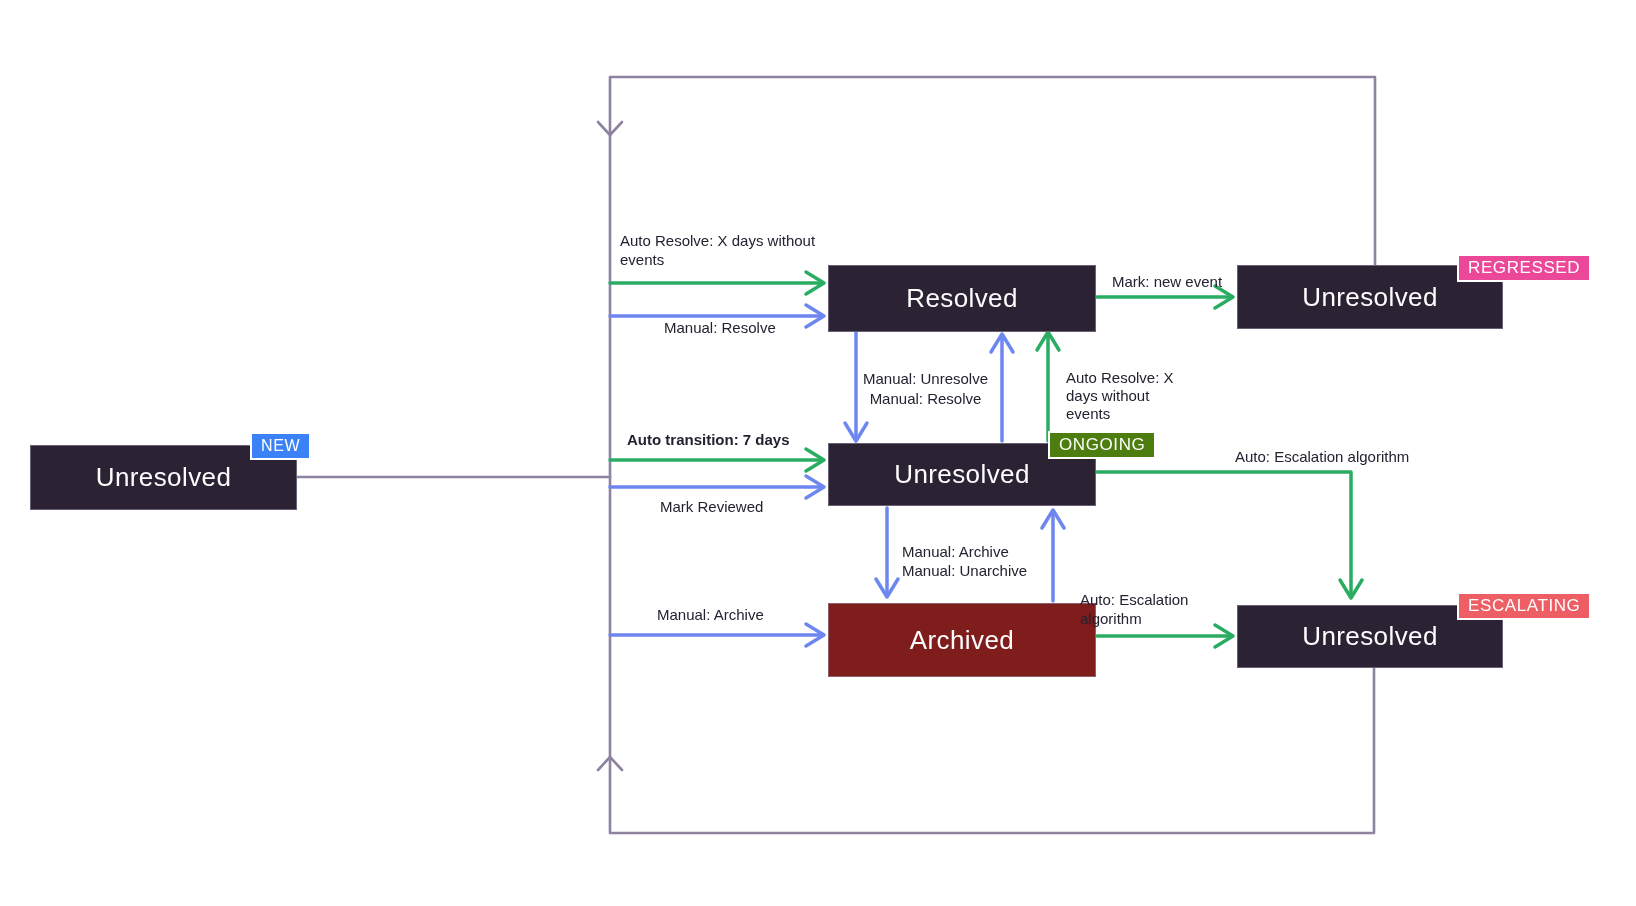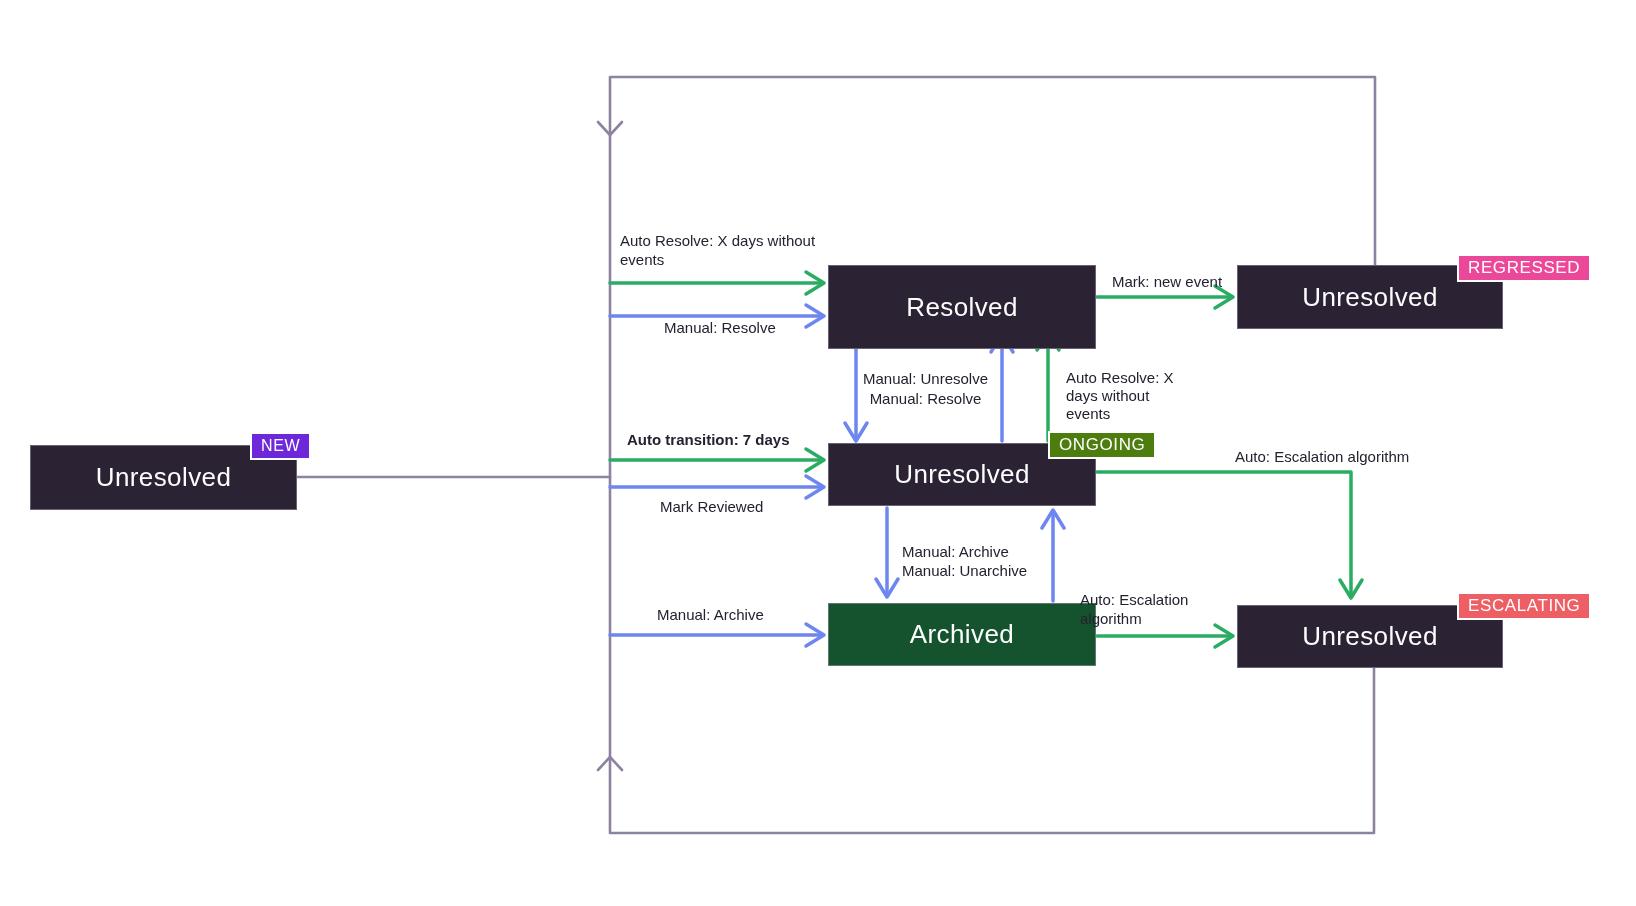--- a/index.html
+++ b/index.html
@@ -86,37 +86,37 @@
     </g>
     <g class="arrow" stroke="#6e87f0">
       <path d="M610 635 H820"></path>
         <path d="M806 624 L824 635 L806 646"></path>
     </g>
   </svg>
 
   <div class="node" style="left: 30px; top: 445px; width: 267px; height: 65px; background-color: rgb(43, 34, 51);">
     <span>Unresolved</span>
   </div>
-  <div class="node" style="left: 828px; top: 265px; width: 268px; height: 84px; background-color: rgb(43, 34, 51);">
+  <div class="node" style="left: 828px; top: 265px; width: 268px; height: 67px; background-color: rgb(43, 34, 51);">
     <span>Resolved</span>
   </div>
   <div class="node" style="left: 1237px; top: 265px; width: 266px; height: 64px; background-color: rgb(43, 34, 51);">
     <span>Unresolved</span>
   </div>
   <div class="node" style="left: 828px; top: 443px; width: 268px; height: 63px; background-color: rgb(43, 34, 51);">
     <span>Unresolved</span>
   </div>
-  <div class="node" style="left: 828px; top: 603px; width: 268px; height: 63px; background-color: #14532d;">
+  <div class="node" style="left: 828px; top: 603px; width: 268px; height: 74px; background-color: #7f1d1d;">
     <span>Archived</span>
   </div>
   <div class="node" style="left: 1237px; top: 605px; width: 266px; height: 63px; background-color: rgb(43, 34, 51);">
     <span>Unresolved</span>
   </div>
 
-  <div class="badge" style="left: 250px; top: 432px; font-size: 16px; background-color: #6d28d9;">NEW</div>
+  <div class="badge" style="left: 250px; top: 432px; font-size: 16px; background-color: #3b82f6;">NEW</div>
   <div class="badge" style="left: 1457px; top: 254px; background-color: #ec4899;">REGRESSED</div>
   <div class="badge" style="left: 1048px; top: 431px; background-color: #4d7c0f;">ONGOING</div>
   <div class="badge" style="left: 1457px; top: 592px; background-color: rgb(238, 94, 101);">ESCALATING</div>
 
   <div class="lbl" style="left:620px;top:231px;">
     <span>Auto Resolve: X days without</span>
     <span>events</span>
   </div>
   <div class="lbl" style="left:664px;top:318px;">Manual: Resolve</div>
   <div class="lbl" style="left:1112px;top:272px;">Mark: new event</div>

